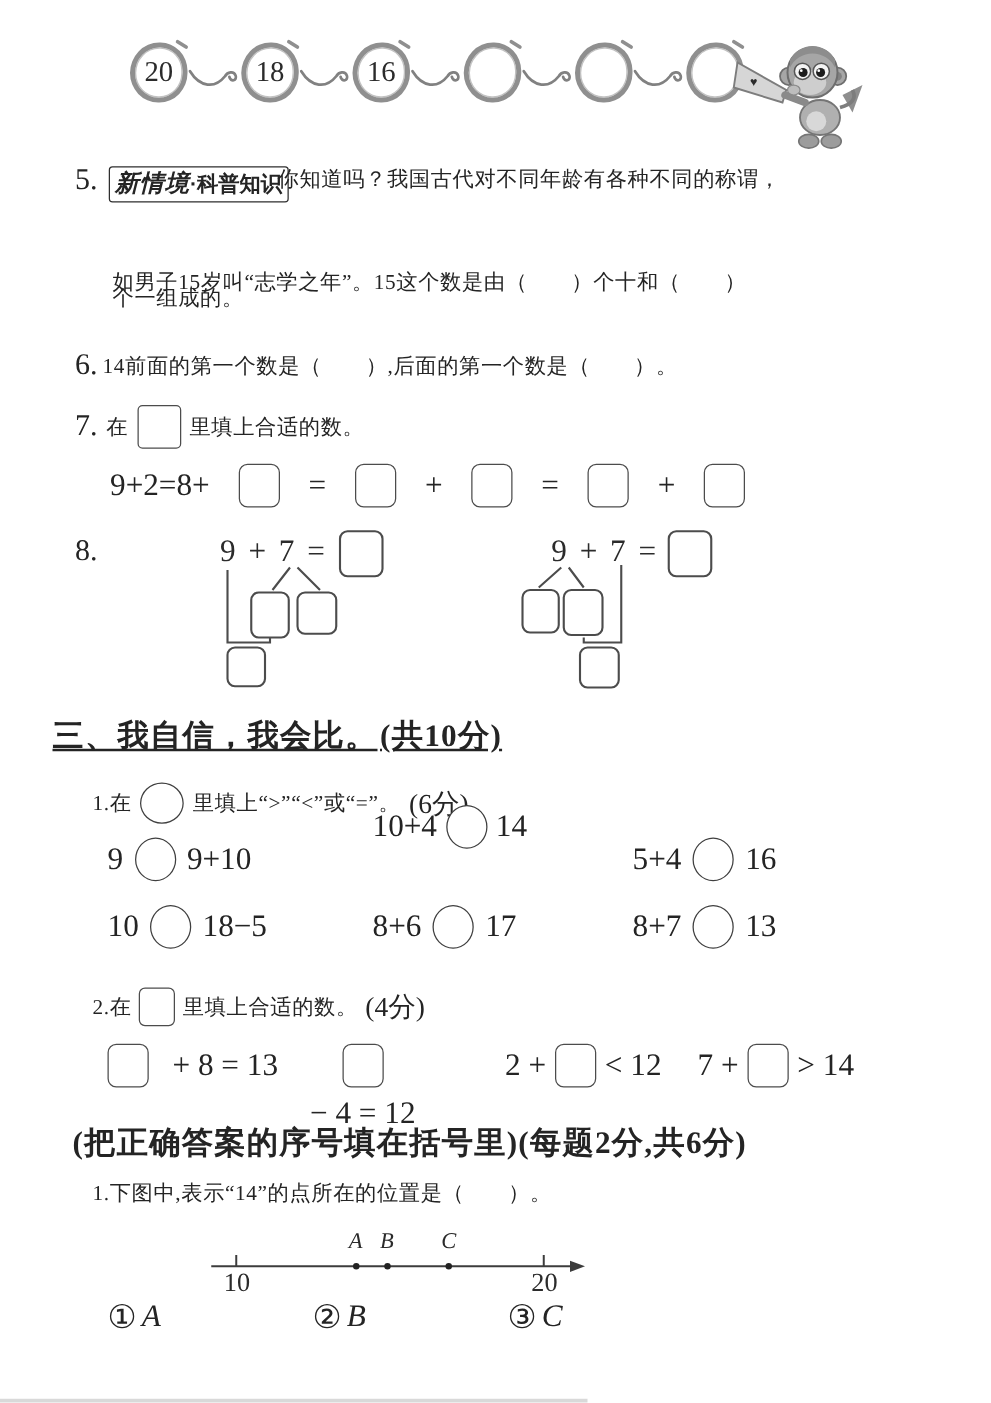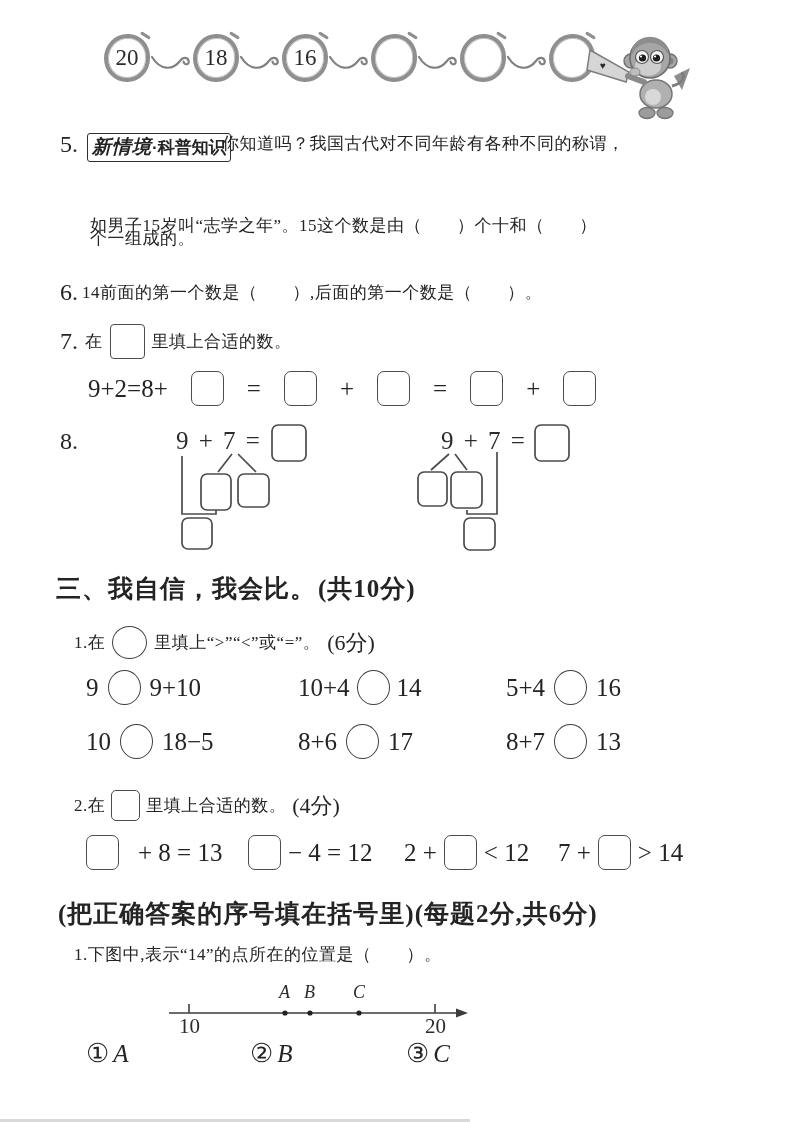--- a/index.html
+++ b/index.html
@@ -161,38 +161,38 @@
 <svg class="abs" style="left:415px;top:424px;" width="165" height="126" viewBox="0 0 165 126">
   <text x="26" y="25" font-size="25" letter-spacing="2">9 + 7 =</text>
   <rect class="stk-rect" x="120" y="1" width="34" height="36" rx="6"></rect>
   <path class="stk" d="M34,30 L16,46 M40,30 L52,46"></path>
   <rect class="stk-rect" x="3" y="48" width="29" height="34" rx="6"></rect>
   <rect class="stk-rect" x="36" y="48" width="31" height="36" rx="6"></rect>
   <path class="stk" d="M82,28 L82,90 L52,90 L52,86"></path>
   <rect class="stk-rect" x="49" y="94" width="31" height="32" rx="6"></rect>
 </svg>
 
-<div class="abs row" style="left:56px;top:572px;gap:2px;">
+<div class="abs row" style="left:42px;top:572px;gap:2px;text-decoration:underline;">
   <span class="heading">三、我自信，我会比。</span>
   <span class="heading note">(共10分)</span>
 </div>
 
 <div class="abs row" style="left:74px;top:626px;gap:7px;">
   <span class="cn">1.在</span>
   <span class="ccirc" style="width:33px;height:31px;"></span>
   <span class="cn">里填上“&gt;”“&lt;”或“=”。</span>
   <span class="blank-note">(6分)</span>
 </div>
 
 <div class="abs row" style="left:86px;top:670px;gap:9px;">
   <span class="big">9</span>
   <span class="ccirc"></span>
   <span class="big">9+10</span>
 </div>
-<div class="abs row" style="left:298px;top:670px;gap:7px;font-family:Liberation Serif, serif;">
+<div class="abs row" style="left:298px;top:644px;gap:7px;font-family:Liberation Serif, serif;">
   <span class="big">10+4</span>
   <span class="ccirc"></span>
   <span class="big">14</span>
 </div>
 <div class="abs row" style="left:506px;top:670px;gap:9px;">
   <span class="big">5+4</span>
   <span class="ccirc"></span>
   <span class="big">16</span>
 </div>
 
@@ -216,21 +216,21 @@
   <span class="cn">2.在</span>
   <span class="fbox sm"></span>
   <span class="cn">里填上合适的数。</span>
   <span class="blank-note">(4分)</span>
 </div>
 
 <div class="abs row" style="left:86px;top:835px;gap:19px;">
   <span class="fbox"></span>
   <span class="big">+ 8 = 13</span>
 </div>
-<div class="abs row" style="left:248px;top:835px;gap:7px;">
+<div class="abs row" style="left:248px;top:835px;gap:7px;flex-direction:column;">
   <span class="fbox"></span>
   <span class="big">− 4 = 12</span>
 </div>
 <div class="abs row" style="left:404px;top:835px;gap:7px;">
   <span class="big">2 +</span>
   <span class="fbox"></span>
   <span class="big">&lt; 12</span>
 </div>
 <div class="abs row" style="left:558px;top:835px;gap:7px;">
   <span class="big">7 +</span>

